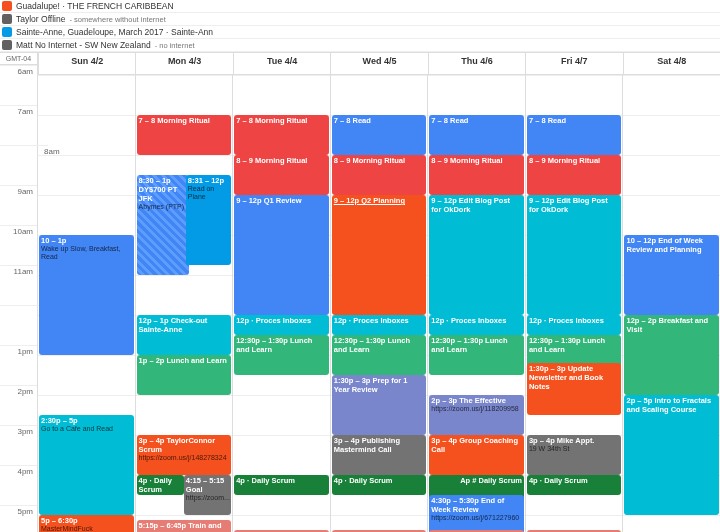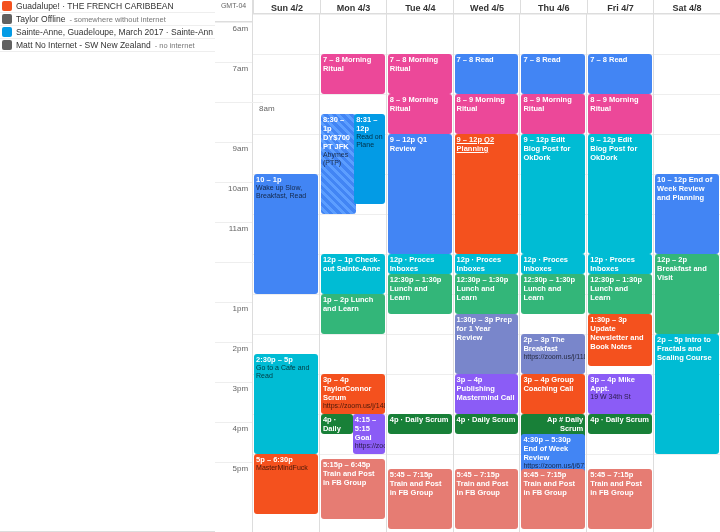--- a/index.html
+++ b/index.html
@@ -1,57 +1,57 @@
 <!DOCTYPE html>
 <html><head>
   <meta charset="utf-8">
   <style>
     * { box-sizing: border-box; margin: 0; padding: 0; }
     body { font-family: Arial, sans-serif; font-size: 9px; background: #fff; overflow: hidden; width: 720px; height: 532px; }
     
-    .calendar-container { width: 720px; height: 532px; display: flex; flex-direction: row; }
+    .calendar-container { width: 720px; height: 532px; display: flex; flex-direction: column; }
     
     .top-banner { background: #fff; border-bottom: 1px solid #ddd; }
     .banner-row { display: flex; align-items: center; padding: 1px 2px; font-size: 8.5px; border-bottom: 1px solid #eee; }
     .banner-color { width: 10px; height: 10px; border-radius: 2px; margin-right: 4px; flex-shrink: 0; }
     .banner-text { color: #333; }
     .banner-sub { color: #777; font-size: 7.5px; margin-left: 4px; }
     
     .calendar-grid { display: flex; flex: 1; overflow: hidden; }
     
     .time-col { width: 38px; flex-shrink: 0; display: flex; flex-direction: column; border-right: 1px solid #ddd; background: #fff; }
     .gmt-label { height: 22px; font-size: 7px; color: #666; padding: 2px; text-align: center; border-bottom: 1px solid #ddd; }
     .time-slot { font-size: 8px; color: #666; text-align: right; padding-right: 4px; padding-top: 1px; border-top: 1px solid #eee; flex-shrink: 0; }
     
     .days-container { flex: 1; display: flex; flex-direction: column; overflow: hidden; }
     
-    .header-row { display: flex; border-bottom: 1px solid #ddd; height: 14px; }
+    .header-row { display: flex; border-bottom: 1px solid #ddd; height: 22px; }
     .day-header { flex: 1; text-align: center; font-size: 9px; padding: 3px 0; border-left: 1px solid #ddd; font-weight: bold; color: #333; }
     
     .days-grid { flex: 1; display: flex; overflow-y: auto; overflow-x: hidden; }
     
     .day-col { flex: 1; position: relative; border-left: 1px solid #ddd; min-height: 800px; }
     .day-col:first-child { border-left: none; }
     
     .hour-line { position: absolute; left: 0; right: 0; border-top: 1px solid #eee; }
     
     .event { position: absolute; left: 1px; right: 1px; border-radius: 3px; padding: 1px 2px; font-size: 7.5px; overflow: hidden; cursor: pointer; line-height: 1.2; }
     .event-title { font-weight: bold; }
     .event-sub { font-size: 7px; color: rgba(0,0,0,0.7); }
     
     
-    .ev-green { background: #ec4899; color: #fff; }
+    .ev-green { background: #ef4444; color: #fff; }
     .ev-blue { background: #4285f4; color: #fff; }
     .ev-teal { background: #00bcd4; color: #fff; }
     .ev-orange { background: #f4511e; color: #fff; }
     .ev-purple { background: #7986cb; color: #fff; }
     .ev-pink { background: #e67c73; color: #fff; }
     .ev-lime { background: #33b679; color: #fff; }
     .ev-cyan { background: #039be5; color: #fff; }
-    .ev-indigo { background: #8b5cf6; color: #fff; }
+    .ev-indigo { background: #737373; color: #fff; }
     .ev-bluestripe { background: repeating-linear-gradient(45deg, #4285f4, #4285f4 3px, #5c9eff 3px, #5c9eff 6px); color: #fff; }
     .ev-green2 { background: #188038; color: #fff; }
   </style>
 </head>
 <body>
 
 <div class="calendar-container">
   <div class="top-banner">
     <div class="banner-row">
       <div class="banner-color" style="background:#f4511e;"></div>
@@ -318,21 +318,21 @@
 
           <div class="event ev-teal" style="top:240px; height:20px;">
             <div class="event-title">12p · Proces Inboxes</div>
           </div>
 
           <div class="event ev-lime" style="top:260px; height:40px;">
             <div class="event-title">12:30p – 1:30p Lunch and Learn</div>
           </div>
 
           <div class="event ev-purple" style="top:320px; height:40px;">
-            <div class="event-title">2p – 3p The Breakfast</div>
+            <div class="event-title">2p – 3p The Effective</div>
             <div class="event-sub">https://zoom.us/j/118209958</div>
           </div>
 
           <div class="event ev-orange" style="top:360px; height:40px;">
             <div class="event-title">3p – 4p Group Coaching Call</div>
           </div>
 
           <div class="event ev-green2" style="top:400px; height:36px;text-align:right;">
             <div class="event-title">Ap # Daily Scrum</div>
           </div>
@@ -375,21 +375,21 @@
           </div>
 
           <div class="event ev-teal" style="top:240px; height:20px;">
             <div class="event-title">12p · Proces Inboxes</div>
           </div>
 
           <div class="event ev-lime" style="top:260px; height:40px;">
             <div class="event-title">12:30p – 1:30p Lunch and Learn</div>
           </div>
 
-          <div class="event ev-orange" style="top:300px; height:52px;">
+          <div class="event ev-orange" style="top:288px; height:52px;">
             <div class="event-title">1:30p – 3p Update Newsletter and Book Notes</div>
           </div>
 
           <div class="event ev-indigo" style="top:360px; height:40px;">
             <div class="event-title">3p – 4p Mike Appt.</div>
             <div class="event-sub">19 W 34th St</div>
           </div>
 
           <div class="event ev-green2" style="top:400px; height:20px;">
             <div class="event-title">4p · Daily Scrum</div>

